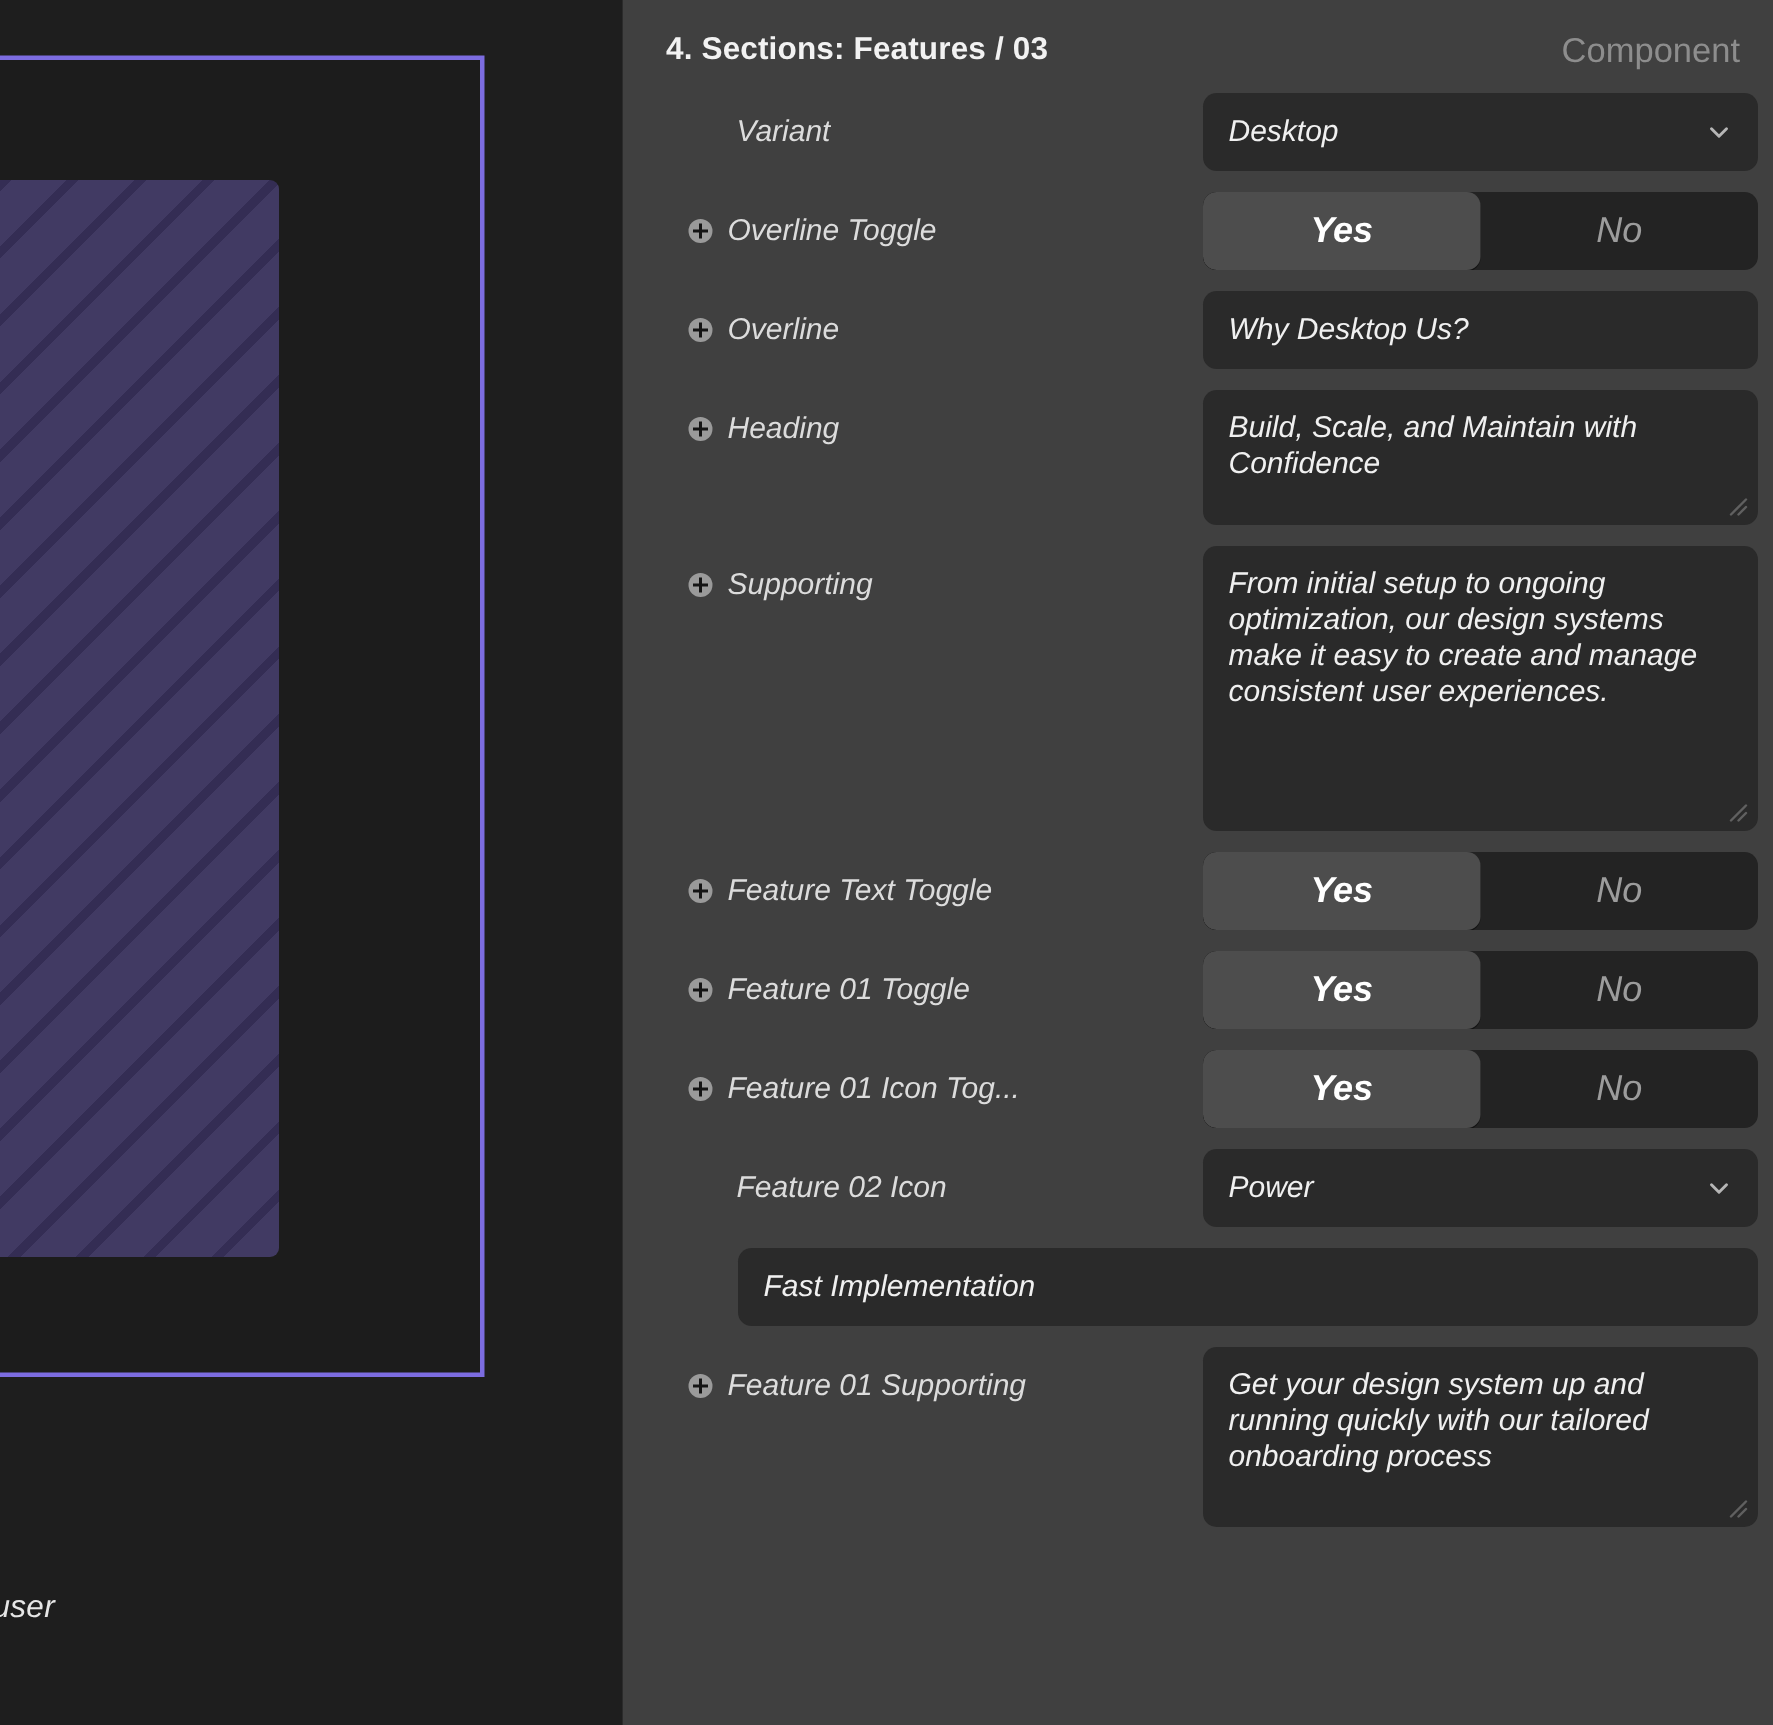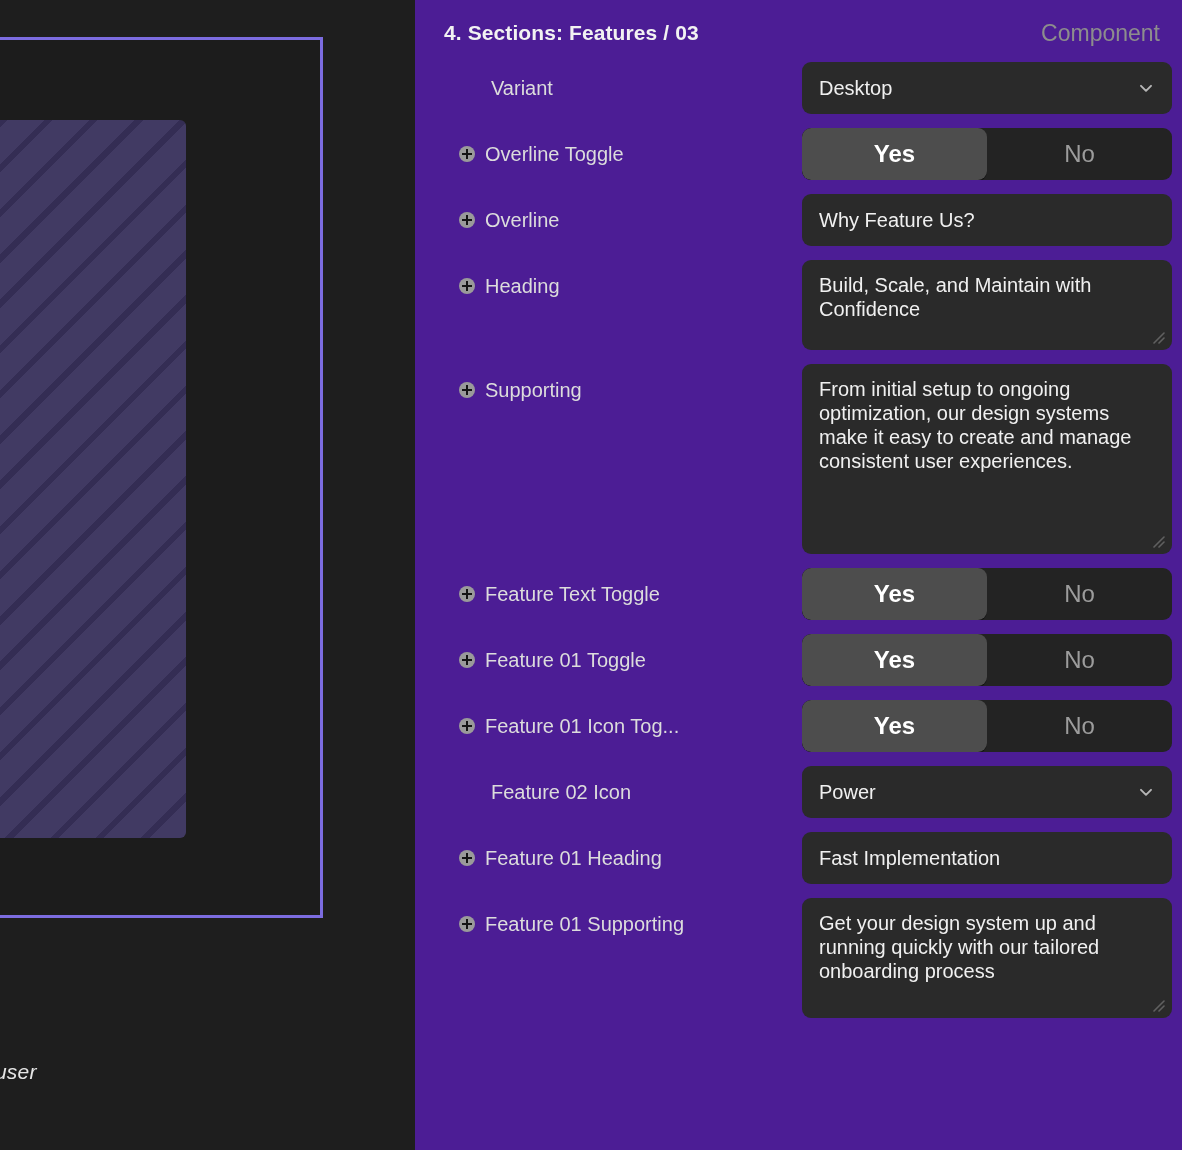--- a/index.html
+++ b/index.html
@@ -46,21 +46,21 @@
     font-style:italic;
     font-size:21px;
     letter-spacing:0.2px;
     white-space:nowrap;
   }
 
   
   #panel {
     position:relative;
     width:767px; height:1150px;
-    background:#4c1d95;
+    background:#404040;
     flex:0 0 767px;
     overflow:hidden;
   }
   .panel-header {
     display:flex; align-items:center; justify-content:space-between;
     padding:18px 22px 14px 29px;
     height:62px;
   }
   .panel-title {
     color:#f2f2f2;
@@ -68,21 +68,21 @@
     font-weight:bold;
     letter-spacing:0.1px;
     white-space:nowrap;
   }
   .panel-kind {
     color:#8d8d8d;
     font-size:23px;
     white-space:nowrap;
   }
 
-  .rows { padding:0 10px 0 29px; }
+  .rows { padding:0 10px 0 29px;font-style:italic; }
 
   .row {
     display:flex;
     align-items:flex-start;
     margin-bottom:14px;
   }
   .row-label {
     flex:0 0 310px;
     display:flex;
     align-items:center;
@@ -225,21 +225,21 @@
           <div class="row-label">
             <svg class="plus-icon" viewBox="0 0 18 18">
               <circle cx="9" cy="9" r="8" fill="#9a9a9a"></circle>
               <rect x="8" y="4" width="2" height="10" fill="#141414"></rect>
               <rect x="4" y="8" width="10" height="2" fill="#141414"></rect>
             </svg>
             <span class="label-text">Overline</span>
           </div>
           <div class="row-control">
             <div class="text-input">
-              <span>Why Feature Us?</span>
+              <span>Why Desktop Us?</span>
             </div>
           </div>
         </div>
         <div class="row">
           <div class="row-label">
             <svg class="plus-icon" viewBox="0 0 18 18">
               <circle cx="9" cy="9" r="8" fill="#9a9a9a"></circle>
               <rect x="8" y="4" width="2" height="10" fill="#141414"></rect>
               <rect x="4" y="8" width="10" height="2" fill="#141414"></rect>
             </svg>
@@ -323,28 +323,20 @@
           <div class="row-control">
             <div class="select">
               <span class="val">Power</span>
               <svg class="chev" viewBox="0 0 18 18">
                 <path d="M4 6.8 L9 11.8 L14 6.8" fill="none" stroke="#cfcfcf" stroke-width="1.9" stroke-linecap="round" stroke-linejoin="round"></path>
               </svg>
             </div>
           </div>
         </div>
         <div class="row">
-          <div class="row-label">
-            <svg class="plus-icon" viewBox="0 0 18 18">
-              <circle cx="9" cy="9" r="8" fill="#9a9a9a"></circle>
-              <rect x="8" y="4" width="2" height="10" fill="#141414"></rect>
-              <rect x="4" y="8" width="10" height="2" fill="#141414"></rect>
-            </svg>
-            <span class="label-text">Feature 01 Heading</span>
-          </div>
           <div class="row-control">
             <div class="text-input">
               <span>Fast Implementation</span>
             </div>
           </div>
         </div>
         <div class="row">
           <div class="row-label">
             <svg class="plus-icon" viewBox="0 0 18 18">
               <circle cx="9" cy="9" r="8" fill="#9a9a9a"></circle>

